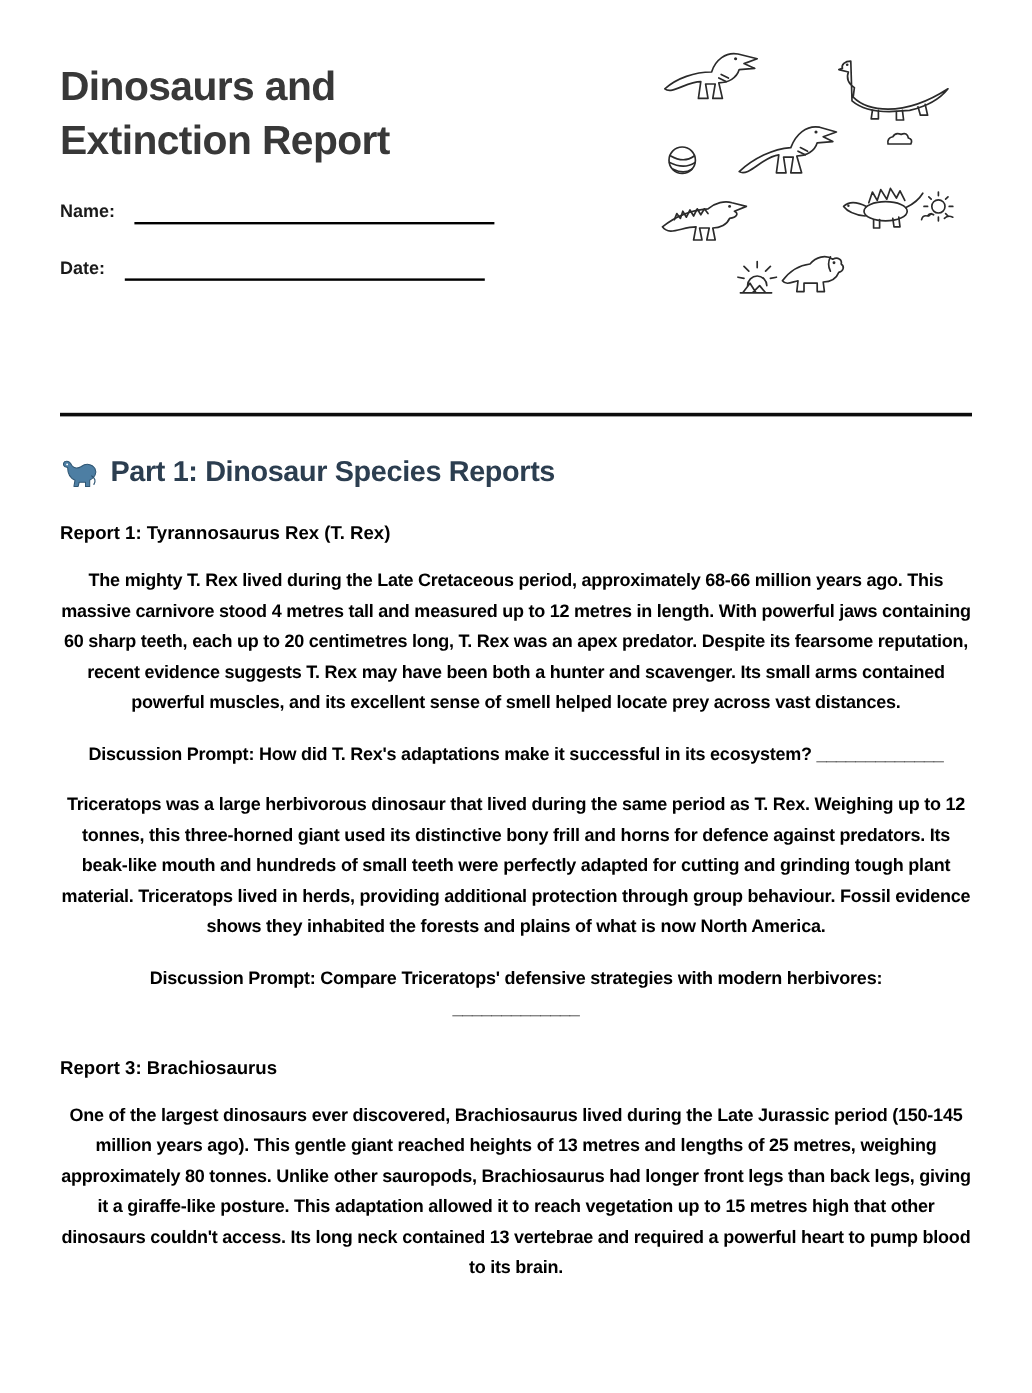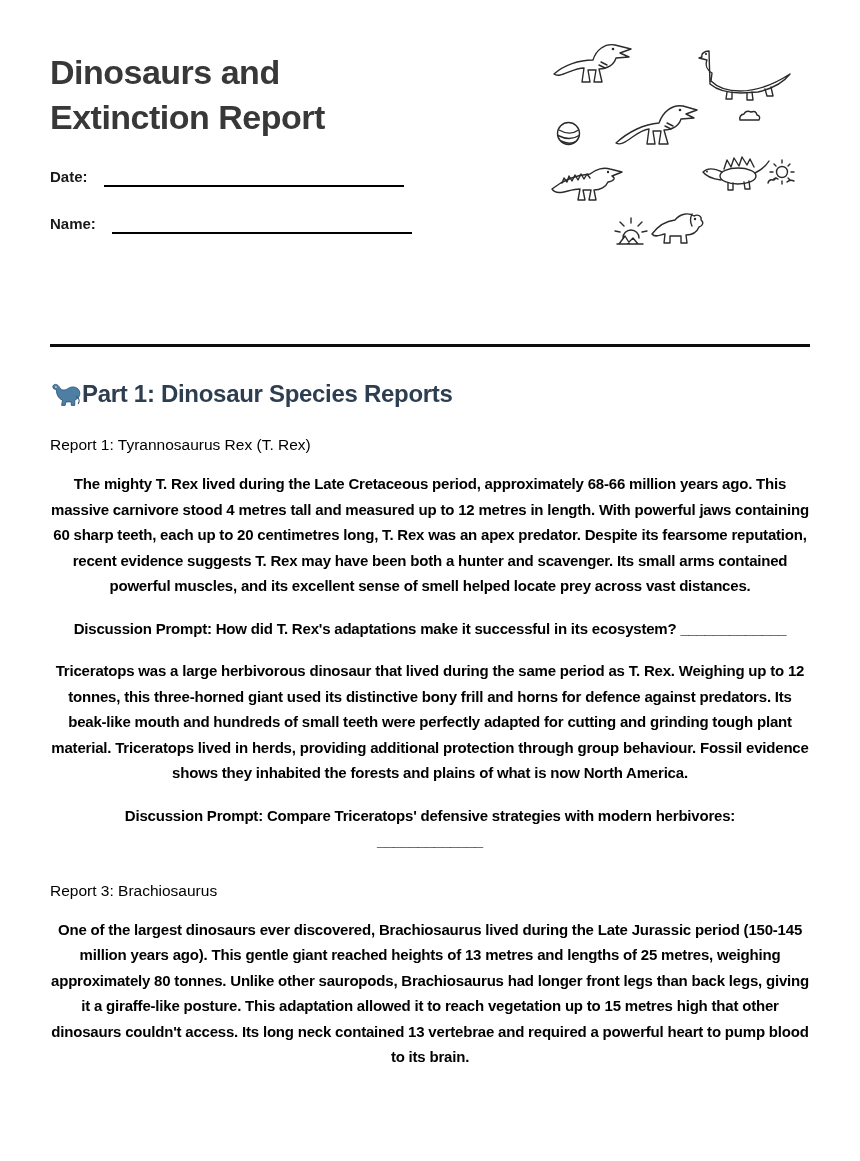--- a/index.html
+++ b/index.html
@@ -30,25 +30,25 @@
   .field-row { display:flex; align-items:flex-end; margin-top:27px; width:370px; }
   .field-label { font-size:15px; font-weight:700; color:#1a1a1a; padding-bottom:2px; }
   .field-line {
     flex:0 0 300px; margin-left:16px; height:20px;
     border-bottom:2px solid #000;
   }
   .rule { margin-top:110px; height:3px; background:#0d0d0d; }
   
   h2.part {
     margin-top:33px; font-size:24px; font-weight:700; color:#2c3e50;
-    letter-spacing:-0.3px; display:flex; align-items:flex-start; 
+    letter-spacing:-0.3px; display:flex; align-items:flex-start; gap:10px;
   }
   .emoji { display:inline-flex; width:32px; height:28px; flex:none; }
   .emoji svg { width:100%; height:100%; }
-  h3.report { margin-top:28px; font-size:15.5px; font-weight:400; color:#000; }
+  h3.report { margin-top:28px; font-size:15.5px; font-weight:700; color:#000; }
   p.body-text, p.prompt {
     margin-top:17px; font-size:15px; font-weight:700; line-height:25.5px;
     color:#000; letter-spacing:-0.2px; text-align:center;
   }
   .blank { font-weight:700; white-space:nowrap; }
   .blank.block { display:block; }
 </style>
 </head>
 <body>
 
@@ -120,25 +120,25 @@
 
           <g transform="translate(105,176)">
             <path class="body" d="M2,26 C8,18 16,13 25,12 C30,6 38,4 44,8 C48,6 52,8 51,12 C54,14 53,18 49,19 C47,24 42,27 36,27 L37,35 L31,35 L31,28 L20,28 L20,35 L14,35 L15,26 C10,27 5,30 2,26 Z"></path>
             <path d="M42,6 C40,10 40,14 42,18"></path>
             <circle class="dot" cx="45" cy="11" r="1.2"></circle>
           </g>
         </svg>
       </div>
 
       <div class="field-row">
-        <span class="field-label">Date:</span>
+        <span class="field-label">Name:</span>
         <span class="field-line"></span>
       </div>
       <div class="field-row">
-        <span class="field-label">Name:</span>
+        <span class="field-label">Date:</span>
         <span class="field-line"></span>
       </div>
     </div>
 
     <div class="rule"></div>
 
     <section>
       <h2 class="part">
         <span class="emoji">
           <svg viewBox="0 0 36 32">

